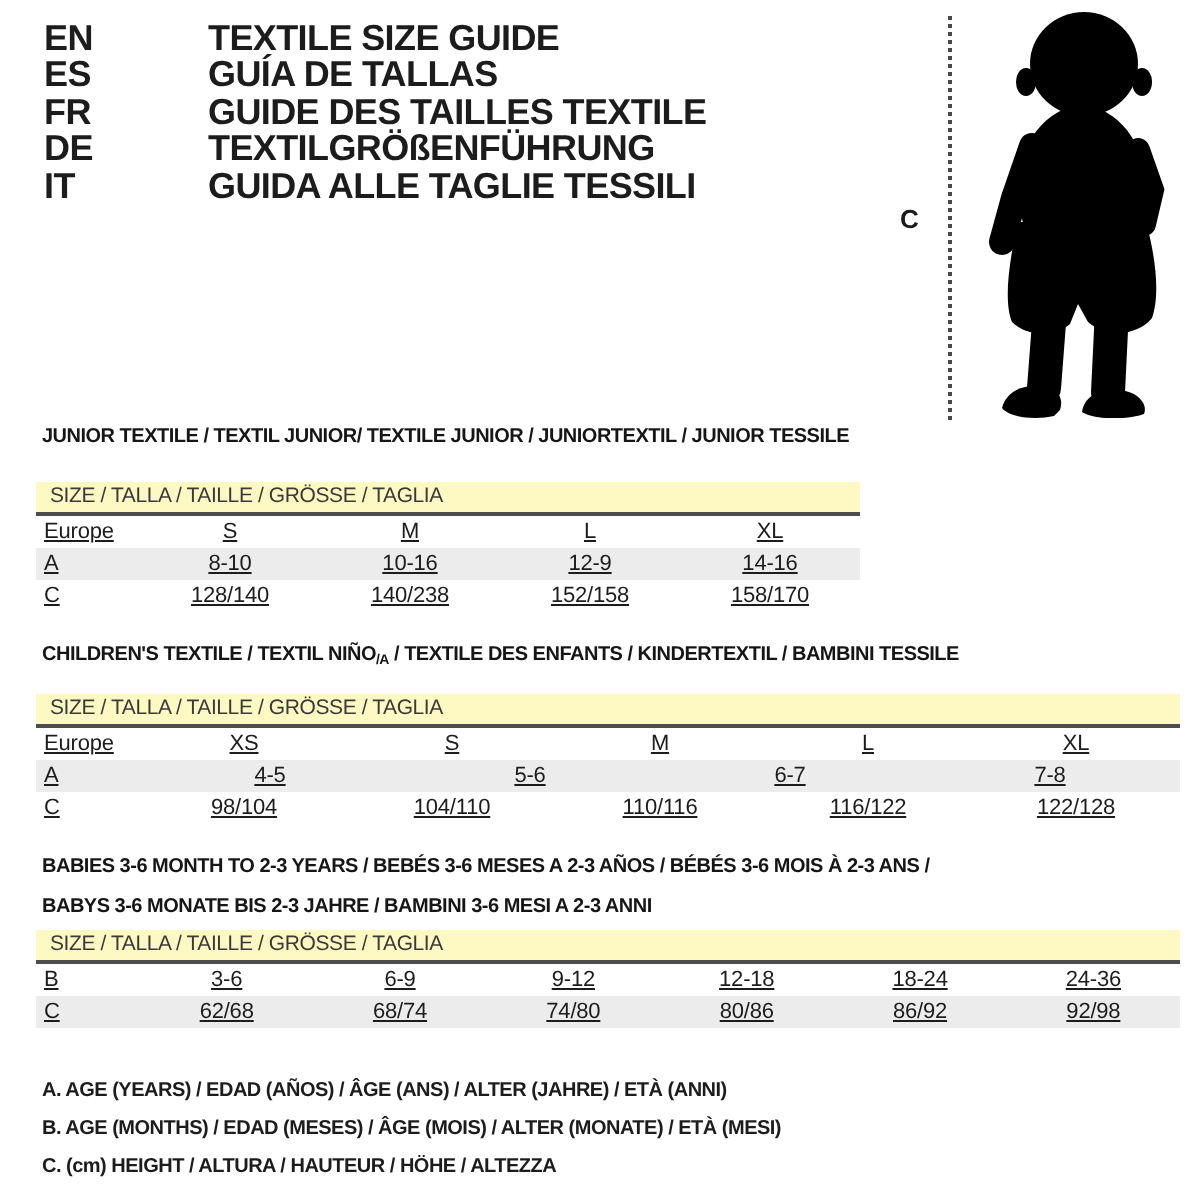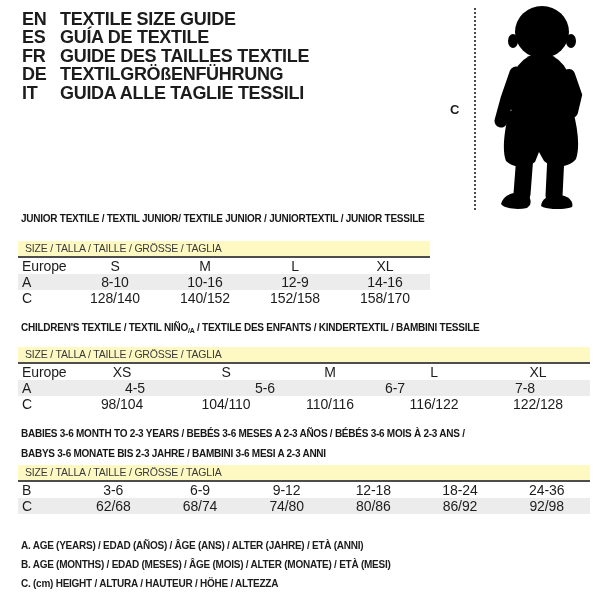--- a/index.html
+++ b/index.html
@@ -3,21 +3,21 @@
 <meta charset="utf-8">
 <style>
   html,body{margin:0;padding:0;background:#fff;}
   .page{position:relative;width:600px;height:600px;background:#ffffff;overflow:hidden;
         font-family:"Liberation Sans",sans-serif;color:#1c1c1c;}
 
   
   .lang-list{position:absolute;left:22px;top:10px;}
   .lang-row{display:flex;height:18.5px;align-items:center;font-weight:700;font-size:18px;letter-spacing:-0.3px;}
   .lang-code{width:38px;}
-  .lang-label{white-space:nowrap;}
+  .lang-label{white-space:nowrap;margin-left:44px;}
 
   
   .measure-line{position:absolute;left:474px;top:8px;height:202px;width:0;border-left:2px dotted #4a4a4a;}
   .c-label{position:absolute;left:450px;top:102px;font-weight:700;font-size:13px;}
   .baby-svg{position:absolute;left:492px;top:5px;}
 
   
   .sec-title{position:absolute;left:21px;margin:0;font-size:10px;font-weight:700;
              letter-spacing:-0.25px;white-space:nowrap;color:#161616;}
   .title-1{top:213px;}
@@ -25,21 +25,21 @@
   .title-3{top:424px;line-height:20px;}
   .ttl-sub{font-size:7px;vertical-align:-2px;}
 
   
   .tbl{position:absolute;left:18px;}
   .tbl-1{top:241px;width:412px;}
   .tbl-2{top:347px;width:572px;}
   .tbl-3{top:465px;width:572px;}
   .size-bar{height:15px;line-height:15px;background:#fef9c3;border-bottom:2px solid #4d4d4d;
             padding-left:7px;font-size:10.5px;color:#3a3a3a;letter-spacing:-0.2px;}
-  .trow{display:flex;height:16px;line-height:16px;font-size:14px;letter-spacing:-0.1px;}
+  .trow{display:flex;height:16px;line-height:16px;font-size:11px;letter-spacing:-0.1px;text-decoration:underline;}
   .trow.shaded{background:#ececec;}
   .rlabel{width:52px;padding-left:4px;box-sizing:border-box;text-align:left;}
   .cell{flex:1;text-align:center;}
 
   
   .notes{position:absolute;left:21px;top:536px;}
   .note-line{height:19px;line-height:19px;font-weight:700;font-size:10px;
              letter-spacing:-0.25px;white-space:nowrap;}
 </style>
 </head>
@@ -47,21 +47,21 @@
 
 <div class="page">
 
   <div class="lang-list">
     <div class="lang-row">
       <span class="lang-code">EN</span>
       <span class="lang-label">TEXTILE SIZE GUIDE</span>
     </div>
     <div class="lang-row">
       <span class="lang-code">ES</span>
-      <span class="lang-label">GUÍA DE TEXTILE</span>
+      <span class="lang-label">GUÍA DE TALLAS</span>
     </div>
     <div class="lang-row">
       <span class="lang-code">FR</span>
       <span class="lang-label">GUIDE DES TAILLES TEXTILE</span>
     </div>
     <div class="lang-row">
       <span class="lang-code">DE</span>
       <span class="lang-label">TEXTILGRÖßENFÜHRUNG</span>
     </div>
     <div class="lang-row">
@@ -99,21 +99,21 @@
     <div class="trow shaded">
       <span class="rlabel">A</span>
       <span class="cell">8-10</span>
       <span class="cell">10-16</span>
       <span class="cell">12-9</span>
       <span class="cell">14-16</span>
     </div>
     <div class="trow">
       <span class="rlabel">C</span>
       <span class="cell">128/140</span>
-      <span class="cell">140/152</span>
+      <span class="cell">140/238</span>
       <span class="cell">152/158</span>
       <span class="cell">158/170</span>
     </div>
   </div>
 
   <h2 class="sec-title title-2"><span>CHILDREN'S TEXTILE / TEXTIL NIÑO</span><sub class="ttl-sub">/A</sub><span> / TEXTILE DES ENFANTS / KINDERTEXTIL / BAMBINI TESSILE</span></h2>
   <div class="tbl tbl-2">
     <div class="size-bar">SIZE / TALLA / TAILLE / GRÖSSE / TAGLIA</div>
     <div class="trow">
       <span class="rlabel">Europe</span>

